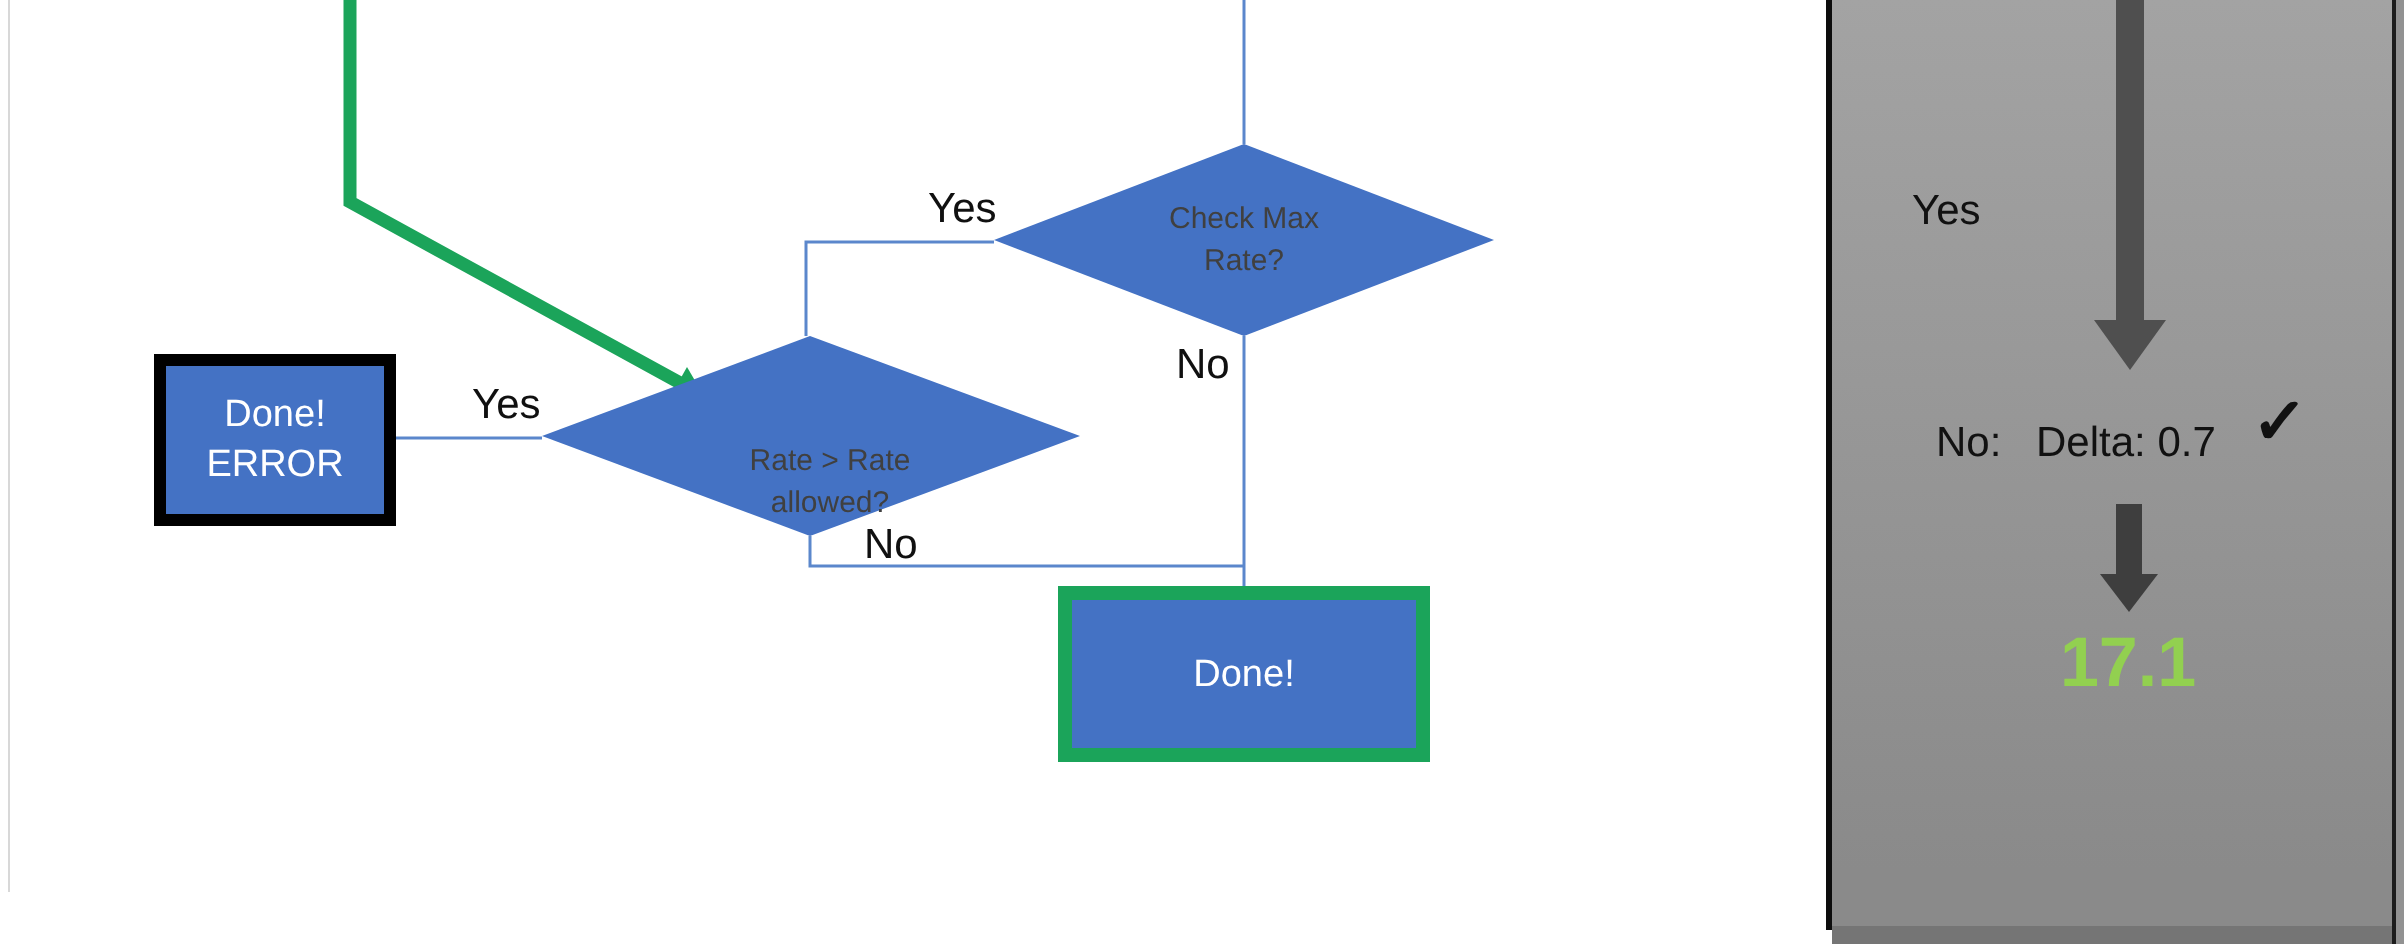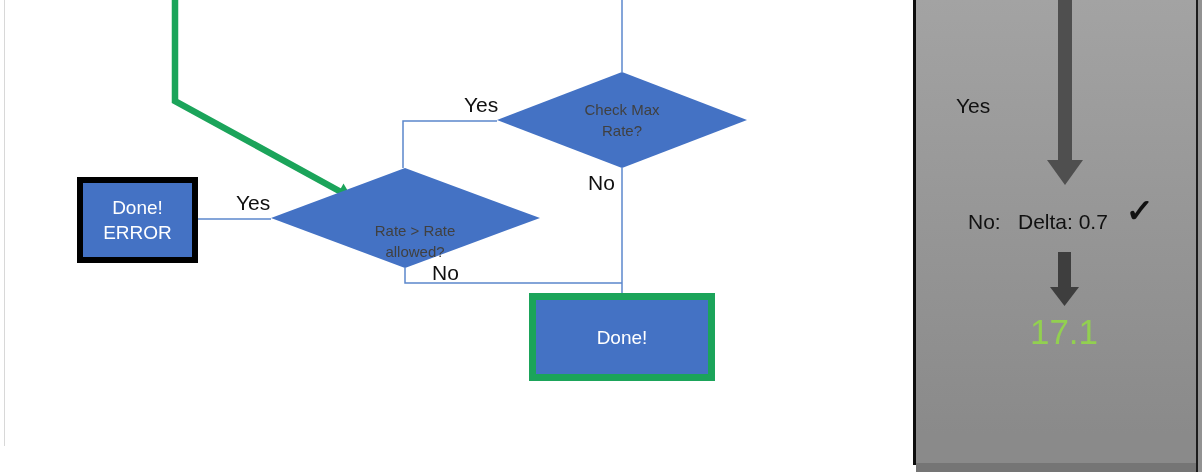--- a/index.html
+++ b/index.html
@@ -47,21 +47,21 @@
   .panel-right-line{left:1196px;top:0;width:2px;height:472px;background:#1c1c1c;}
   .panel-right-sliver{left:1198px;top:0;width:4px;height:472px;background:#929292;}
 
   .panel-lbl{font-size:21px;line-height:24px;color:#111111;white-space:nowrap;}
   .panel-yes{left:956px;top:94px;}
   .panel-no{left:968px;top:210px;text-align:right;}
   .panel-delta{left:1018px;top:210px;}
   .panel-check{left:1126px;top:191px;font-size:33px;font-weight:600;color:#111111;transform:rotate(2deg);}
   .panel-result{
     left:1014px;top:312px;width:100px;text-align:center;
-    font-size:35px;font-weight:normal;color:var(--result-green);
+    font-size:35px;font-weight:bold;color:var(--result-green);
   }
 
   svg{position:absolute;left:0;top:0;}
   .z1{z-index:1;} .z2{z-index:2;} .z3{z-index:3;}
 </style>
 </head>
 <body>
 
 <div class="abs slide-edge"></div>
 

